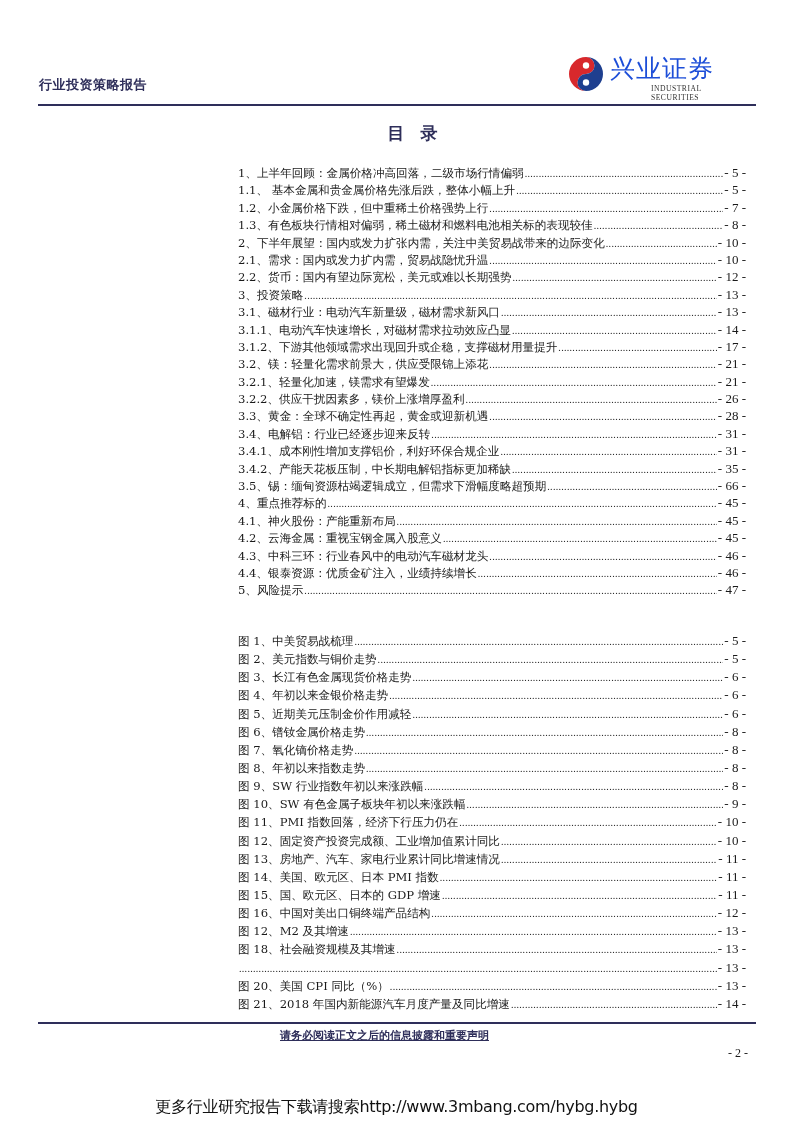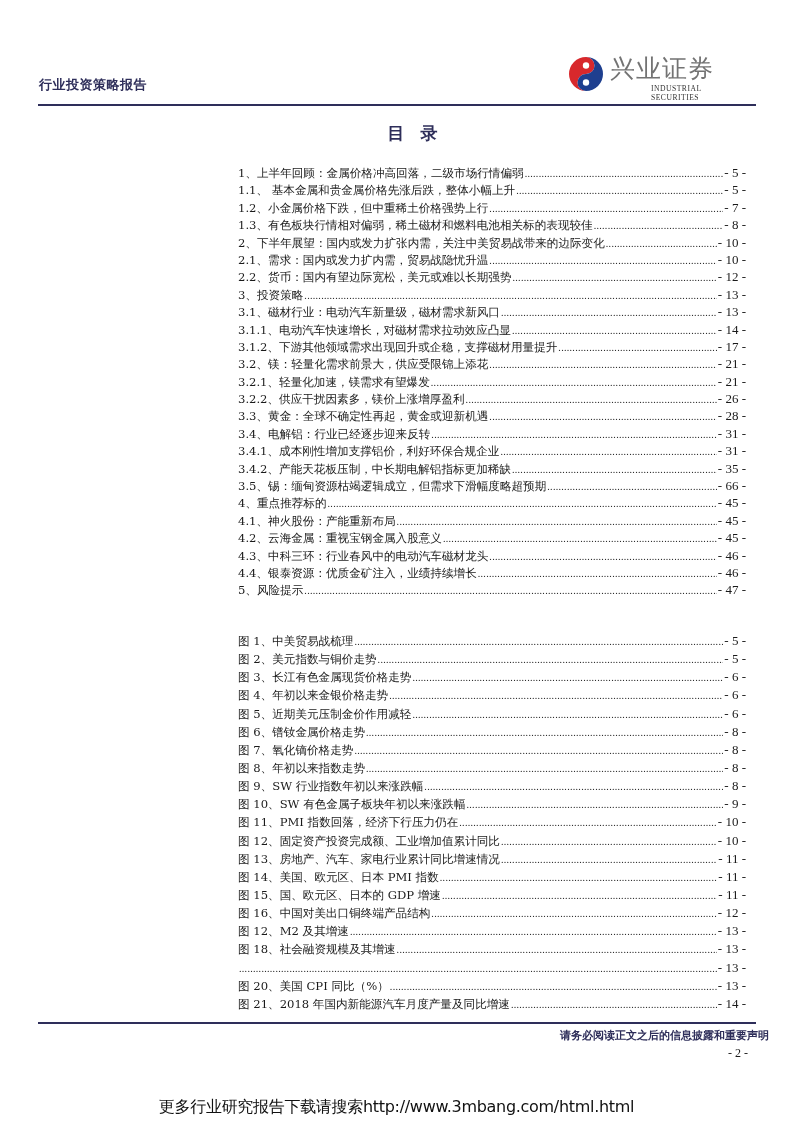--- a/index.html
+++ b/index.html
@@ -2,42 +2,42 @@
 <html><head>
 <meta charset="utf-8">
 <style>
   html, body { margin: 0; padding: 0; background: #ffffff; }
   body { width: 793px; height: 1122px; position: relative; overflow: hidden;
          font-family: "Liberation Serif", "DejaVu Serif", serif; color: #1a1a1a; }
   .header-title { position: absolute; left: 39px; top: 76px; font-size: 13px; font-weight: bold;
                   color: #2e2e5a; letter-spacing: 0.5px; font-family: "DejaVu Serif", serif; }
   .logo { position: absolute; left: 568px; top: 54px; width: 170px; height: 42px; }
   .logo-mark { position: absolute; left: 0; top: 2px; width: 36px; height: 36px; }
-  .logo-cn { position: absolute; left: 42px; top: -2px; font-size: 25px; color: #737373;
+  .logo-cn { position: absolute; left: 42px; top: -2px; font-size: 25px; color: #1d4ed8;
              font-family: "DejaVu Serif", serif; letter-spacing: 1px; }
   .logo-en { position: absolute; left: 44px; top: 30px; font-size: 7.6px; color: #333;
              letter-spacing: 0.5px; font-family: "Liberation Serif", serif; padding-left: 39px; }
   .rule { position: absolute; left: 38px; width: 718px; height: 2px; background: #2e2e5a; }
   .rule.top { top: 104px; }
   .rule.bottom { top: 1022px; height: 2px; }
   .toc-title { position: absolute; left: 0; width: 793px; top: 122px; text-align: center;
                font-size: 17px; font-weight: bold; color: #2e2e5a; letter-spacing: 16px;
                font-family: "DejaVu Serif", serif; padding-left: 48px; box-sizing: border-box; }
   .toc { position: absolute; left: 238px; width: 508px; }
   .toc.sections { top: 164px; }
   .toc.figures { top: 632px; }
   .row { display: flex; align-items: baseline; font-size: 12.2px; white-space: nowrap; }
   .sections .row { height: 17.4px; line-height: 17.4px; }
   .figures .row { height: 18.15px; line-height: 18.15px; text-align: right; }
   .label { flex: 0 0 auto; font-family: "DejaVu Serif", serif; font-size: 11.6px; }
   .dots { flex: 1 1 auto; overflow: hidden; margin: 0 1px; }
   .dots::before { content: "........................................................................................................................................................................................................................"; letter-spacing: 0.3px; font-size: 10px; }
   .page { flex: 0 0 auto; font-family: "Liberation Serif", serif; font-size: 13px; }
-  .disclaimer { position: absolute; left: 0; width: 769px; top: 1028px; text-align: right;
-                font-size: 11px; font-weight: bold; color: #2e2e5a; font-family: "DejaVu Sans", sans-serif; }
+  .disclaimer { position: absolute; left: 0; width: 769px; top: 1028px; text-align: center;
+                font-size: 11px; font-weight: bold; color: #2e2e5a; font-family: "DejaVu Sans", sans-serif; text-decoration: underline; }
   .page-num { position: absolute; right: 45px; top: 1046px; font-size: 12px;
               font-family: "Liberation Serif", serif; }
   .promo { position: absolute; left: 0; width: 793px; top: 1097px; text-align: center;
            font-size: 16px; color: #111; font-family: "DejaVu Sans", sans-serif; letter-spacing: -0.3px; }
 </style>
 </head>
 <body>
 
 <div class="header-title">行业投资策略报告</div>
 
@@ -288,13 +288,13 @@
   <div class="row">
       <span class="label">图 21、2018 年国内新能源汽车月度产量及同比增速</span>
       <span class="dots"></span>
       <span class="page">- 14 -</span>
     </div>
 </div>
 
 <div class="rule bottom"></div>
 <div class="disclaimer">请务必阅读正文之后的信息披露和重要声明</div>
 <div class="page-num">- 2 -</div>
-<div class="promo">更多行业研究报告下载请搜索http://www.3mbang.com/html.html</div>
+<div class="promo">更多行业研究报告下载请搜索http://www.3mbang.com/hybg.hybg</div>
 
 </body></html>

